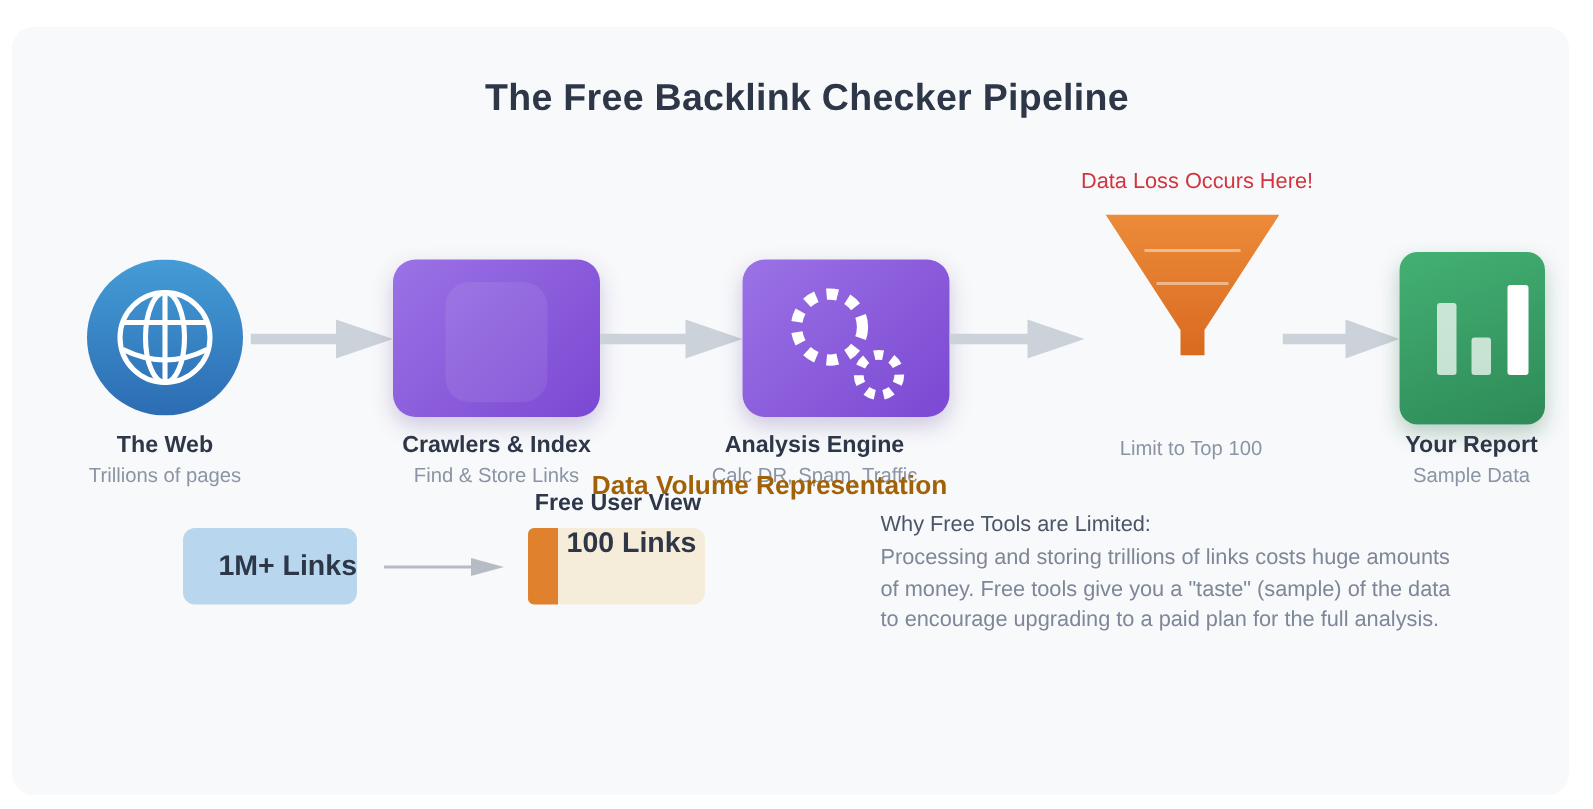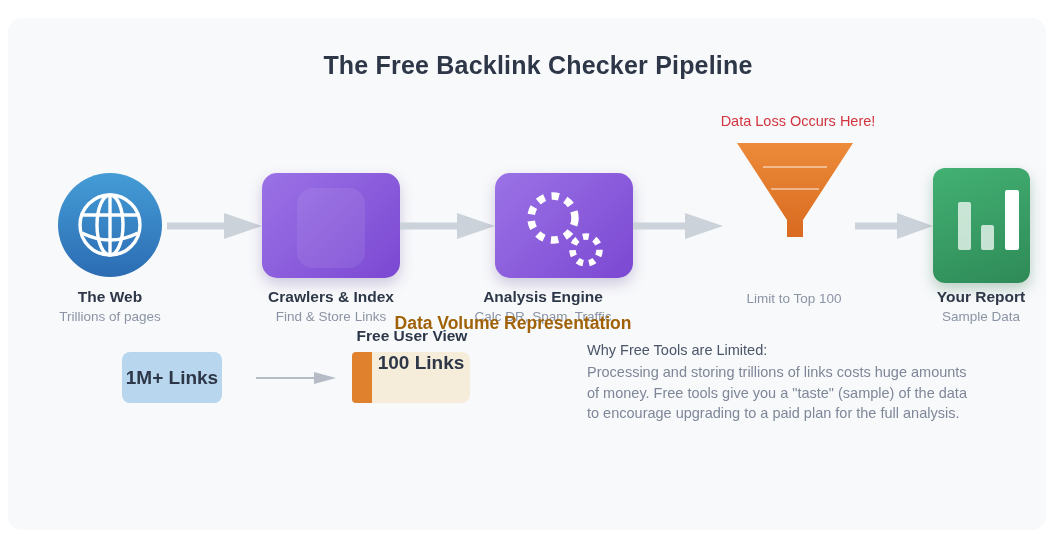--- a/index.html
+++ b/index.html
@@ -33,21 +33,21 @@
   .nl4{left:701px;top:270px;}
   .nl5{left:888px;top:270px;}
 
   .arrow{top:190px;height:36px;}
 
   
   .dv-heading{left:305px;top:295px;width:400px;text-align:center;font-size:17.5px;font-weight:700;color:#a16207;text-underline-offset:3px;}
   .dv-label{width:160px;text-align:center;font-size:15.5px;font-weight:700;color:#2d3748;}
   .dvl1{left:92px;top:309px;}
   .dvl2{left:324px;top:309px;}
-  .full-box{left:114px;top:334px;width:100px;height:51px;background:#b8d7ee;border-radius:8px;display:flex;align-items:center;justify-content:center;}
+  .full-box{left:114px;top:334px;width:116px;height:51px;background:#b8d7ee;border-radius:8px;display:flex;align-items:center;justify-content:flex-end;}
   .val-text{font-size:19px;font-weight:700;color:#2d3748;}
   .free-box{left:344px;top:334px;width:118px;height:51px;display:flex;}
   .free-orange{width:20px;height:51px;background:#e0812e;border-radius:4px 0 0 4px;}
   .free-cream{flex:1;height:51px;background:#f6ecda;border-radius:0 8px 8px 0;display:flex;align-items:flex-start;justify-content:center;}
   .small-arrow{left:246px;top:352px;}
   .why-title{left:579px;top:324px;width:400px;font-size:14.5px;font-weight:400;color:#4a5568;}
   .why-body{left:579px;top:344px;width:392px;font-size:14.5px;color:#7e8798;line-height:1.42;}
 </style>
 </head>
 <body>

